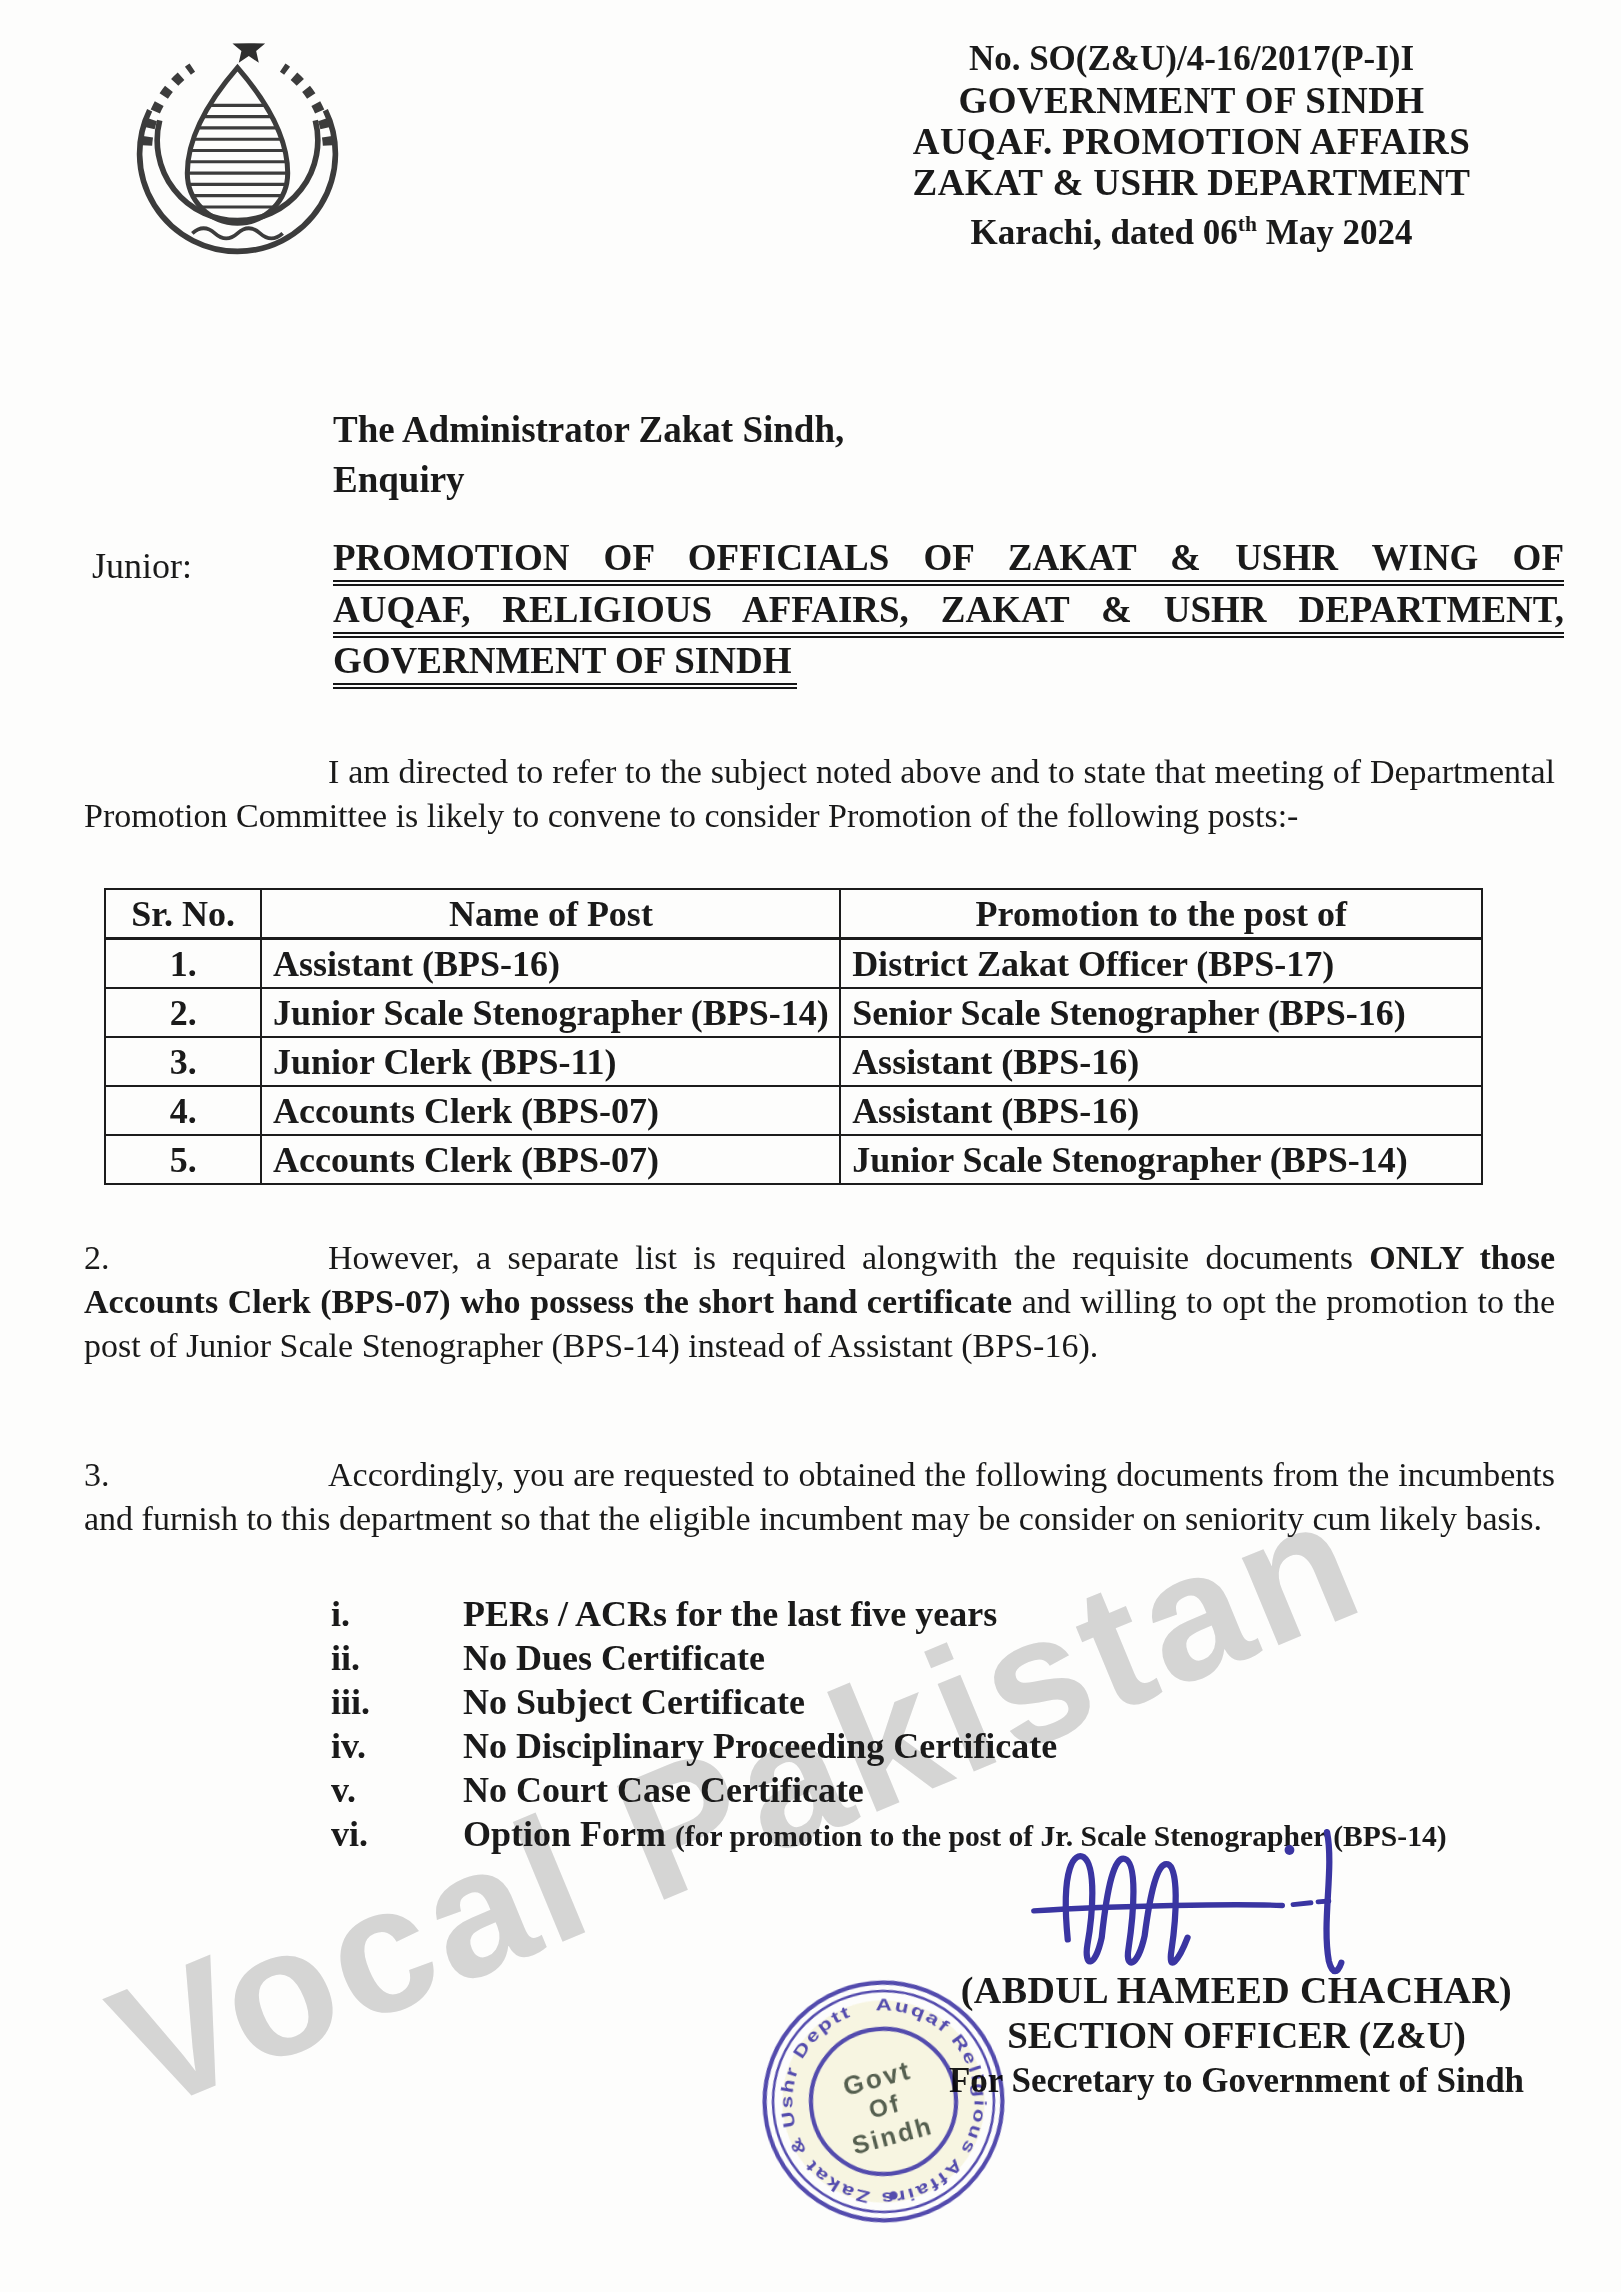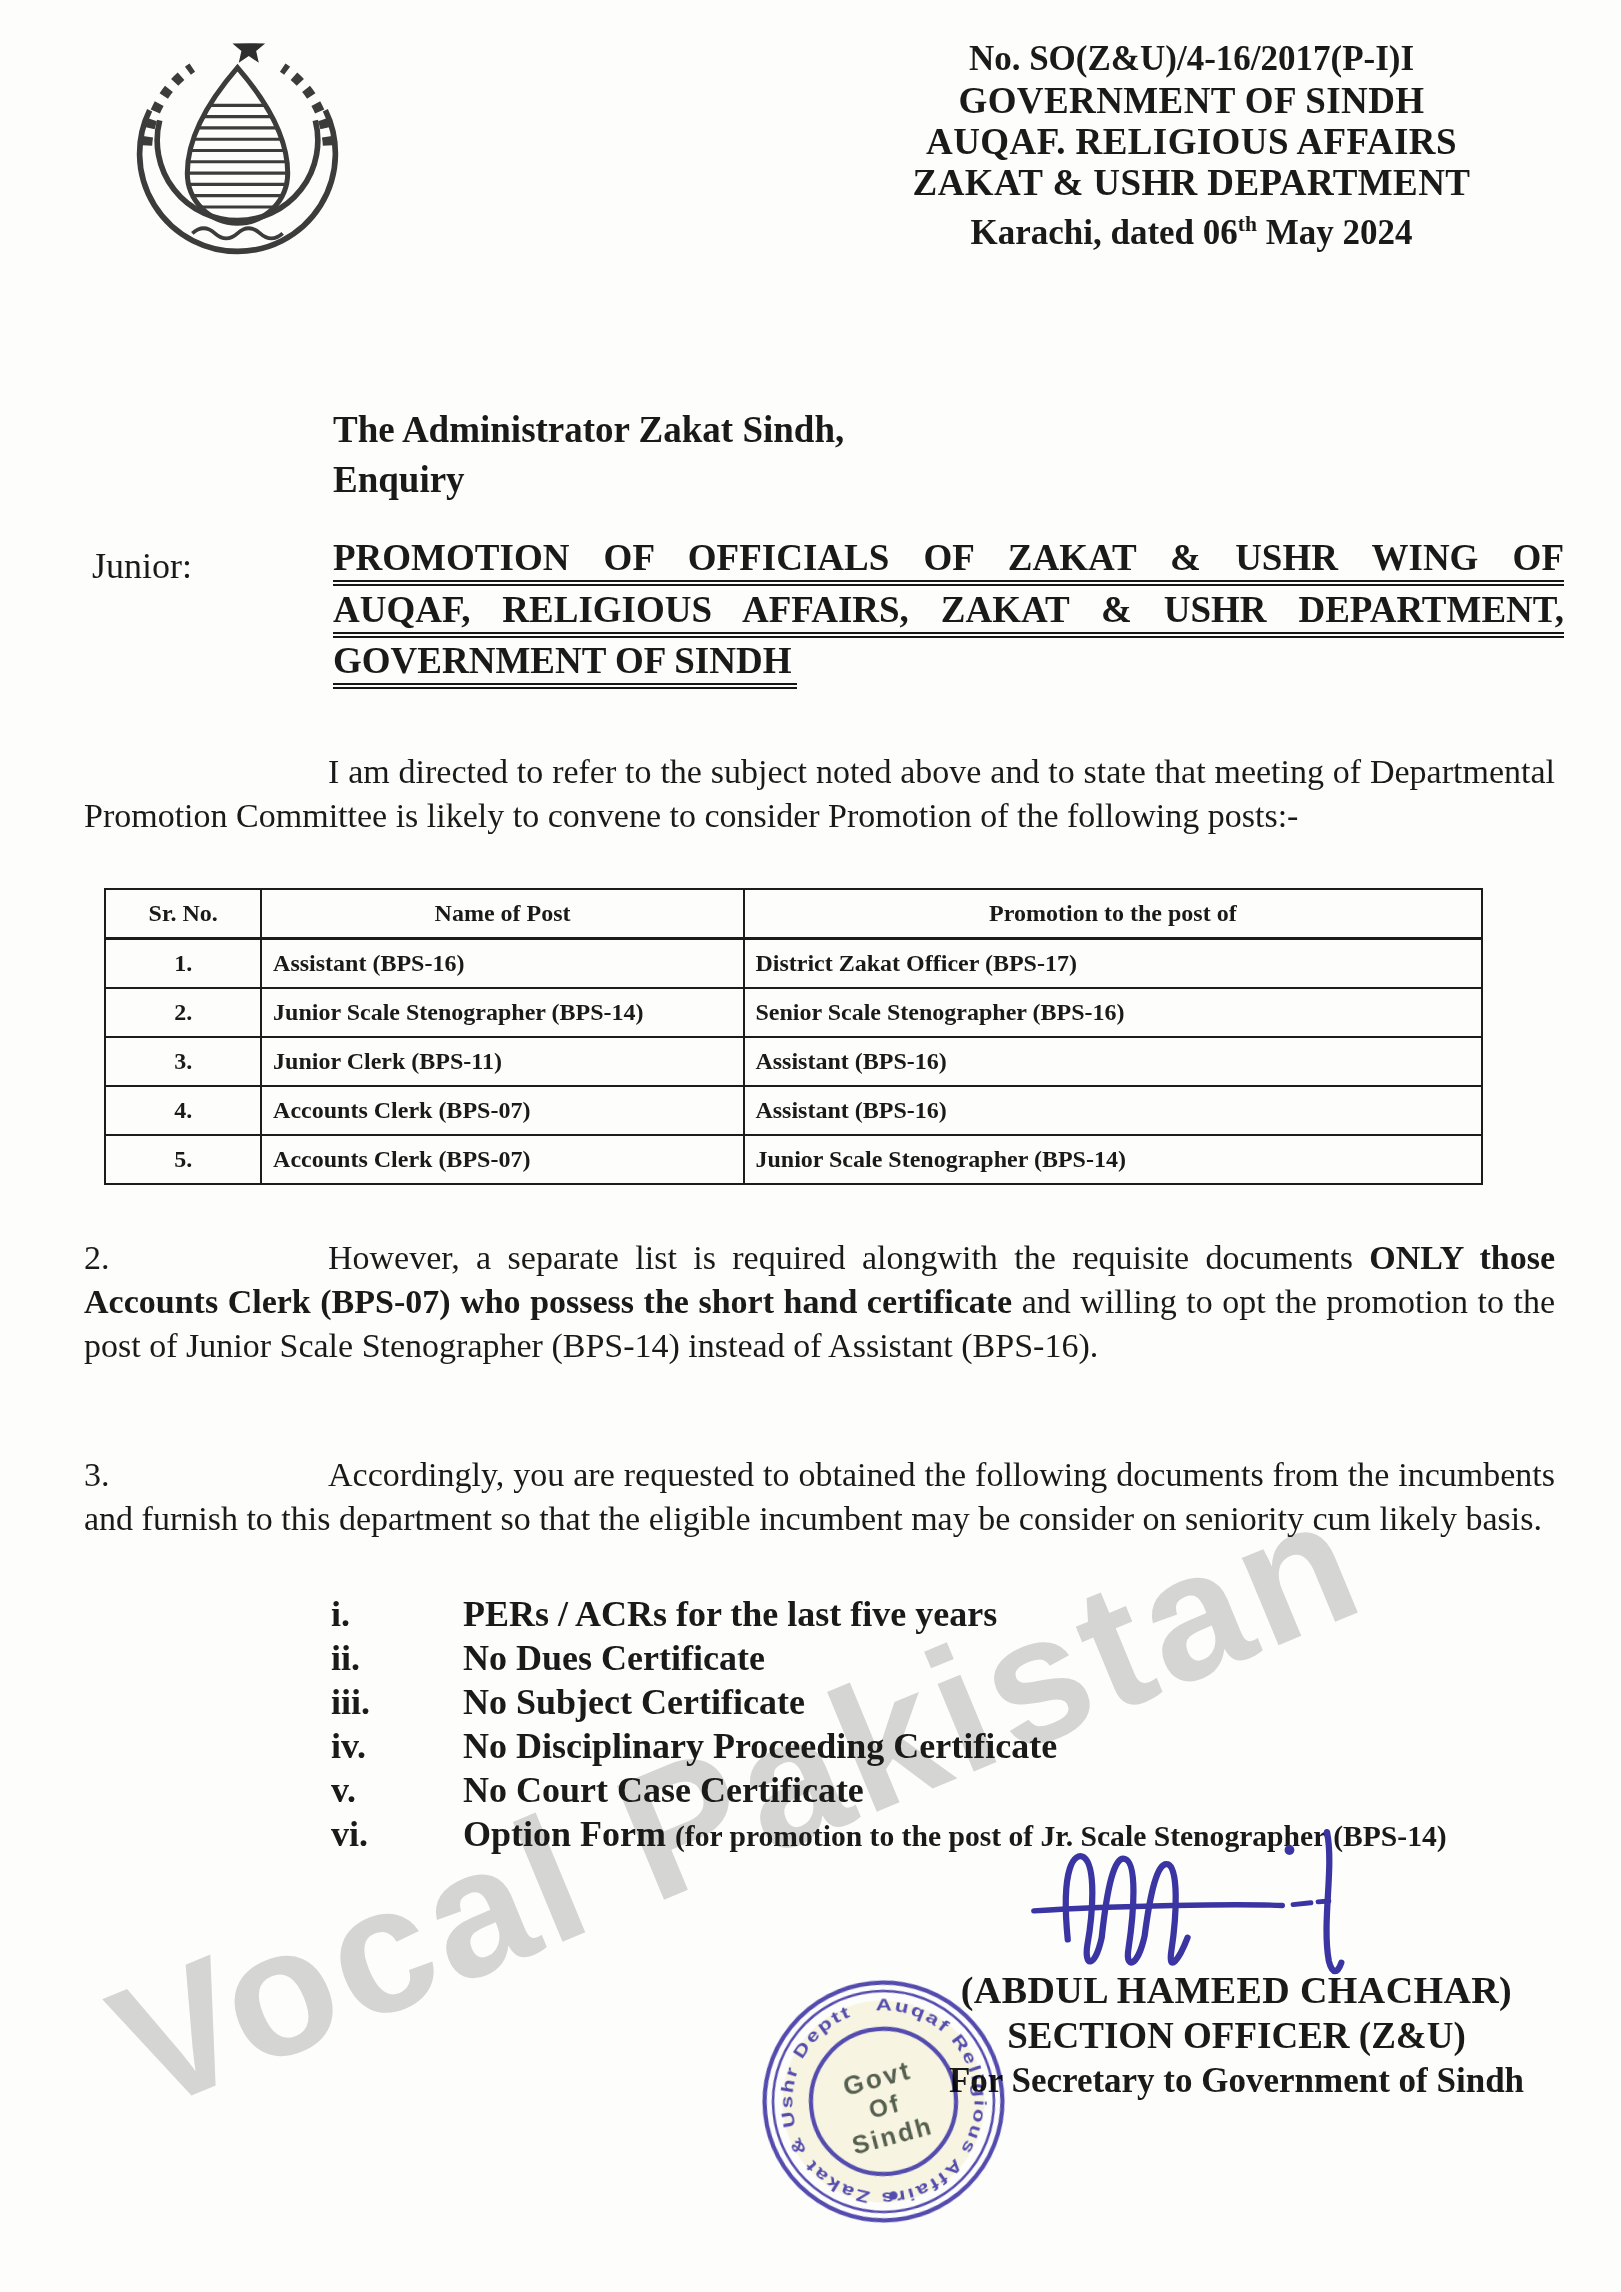--- a/index.html
+++ b/index.html
@@ -56,21 +56,21 @@
   }
   .para .indent{display:inline-block;width:244px;}
   .para-num{position:absolute;left:0;top:0;}
   .p-body{display:block;}
   .seg-bold{font-weight:bold;}
   .seg-small{font-size:29.6px;}
   
   .posts-table{
     position:absolute;left:104px;top:888px;width:1379px;
     border-collapse:collapse;z-index:2;
-    font-size:24px;font-weight:bold;
+    font-size:36px;font-weight:bold;
   }
   .posts-table th,.posts-table td{
     border:2.7px solid #1c1c1c;height:47px;padding:0 10.7px;
     white-space:nowrap;
   }
   .posts-table th{text-align:center;border-bottom:3.6px solid #1c1c1c;}
   .posts-table td.c0{text-align:center;width:133px;}
   .posts-table td.c1{width:459px;text-align:left;}
   .posts-table td.c2{text-align:left;}
   
@@ -125,21 +125,21 @@
     </g>
     <path class="logo-stroke" stroke-width="8" stroke-dasharray="7,7" d="M28,96 A80,80 0 0,1 64,34"></path>
     <path class="logo-stroke" stroke-width="8" stroke-dasharray="7,7" d="M172,96 A80,80 0 0,0 136,34"></path>
     <path class="logo-stroke" stroke-width="3" d="M64,166 q9,-8 18,0 t18,0 t18,0 t18,0"></path>
   </svg>
 
   <div class="header-block">
     <div class="ref-no">No. SO(Z&amp;U)/4-16/2017(P-I)I</div>
     <div>
         <div class="hdr-line">GOVERNMENT OF SINDH</div>
-        <div class="hdr-line">AUQAF. RELIGIOUS AFFAIRS</div>
+        <div class="hdr-line">AUQAF. PROMOTION AFFAIRS</div>
         <div class="hdr-line">ZAKAT &amp; USHR DEPARTMENT</div>
       </div>
     <div class="date-line"><span>Karachi, dated 06</span><sup>th</sup><span> May 2024</span></div>
   </div>
 
   <div class="recipient">
     <div>The Administrator Zakat Sindh,</div>
     <div>Enquiry</div>
   </div>
 

